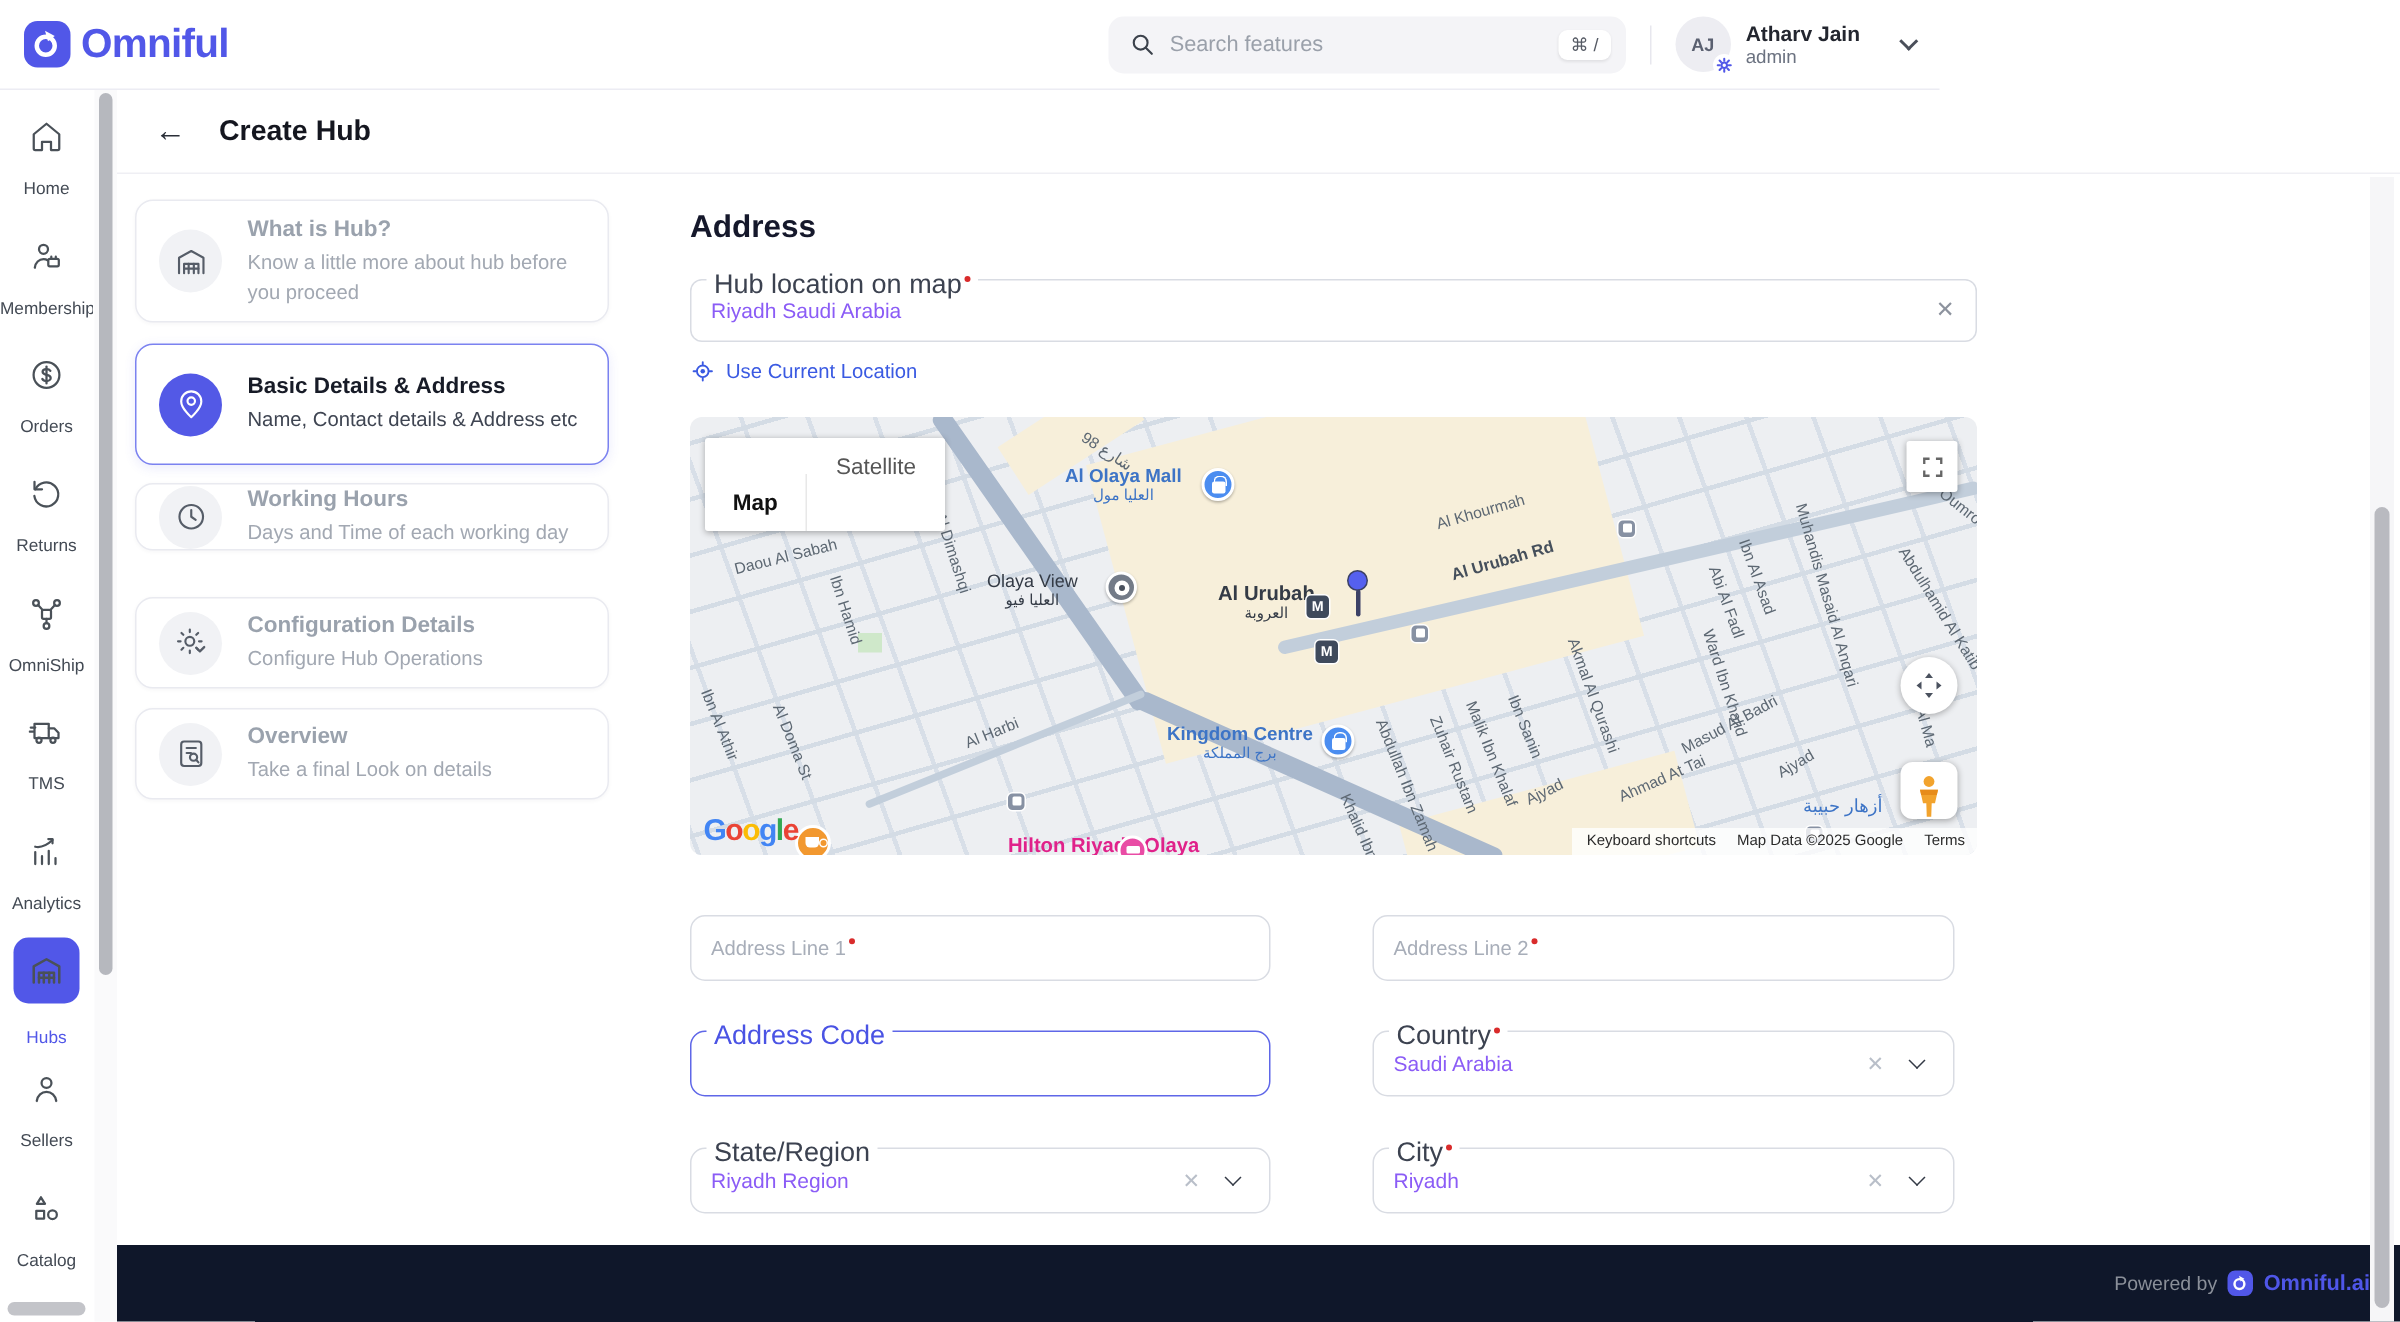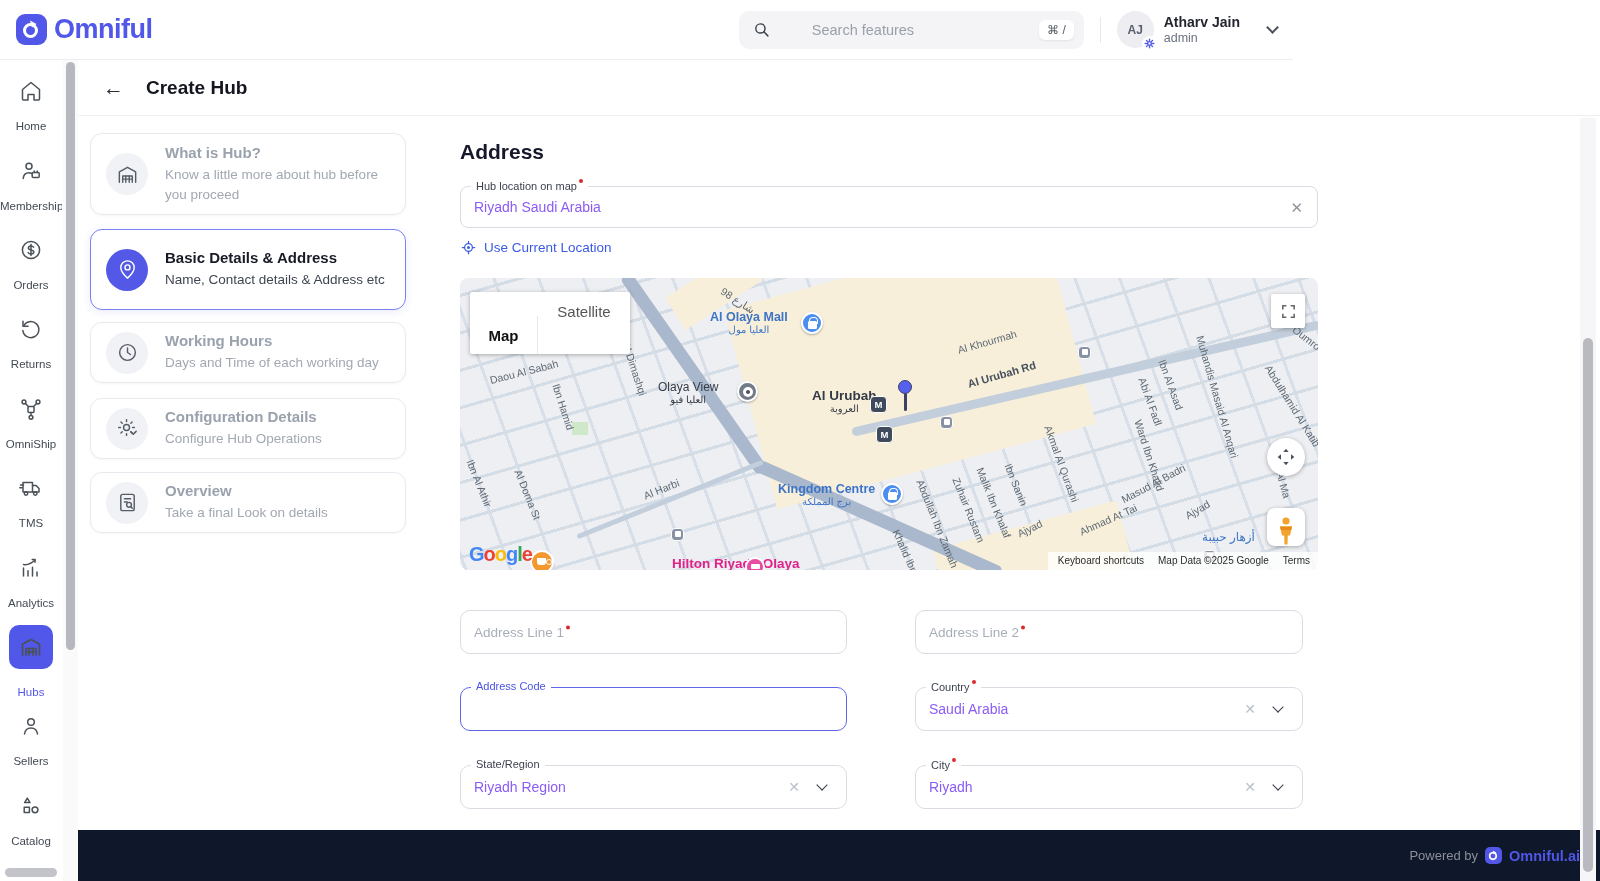--- a/index.html
+++ b/index.html
@@ -8,21 +8,21 @@
 
   
   .topbar { position:absolute; left:0; top:0; width:1293px; height:60px; background:#fff;
     border-bottom:1px solid #ececf3; z-index:40; display:flex; align-items:center; }
   .logo { display:flex; align-items:center; gap:7px; margin-left:16px; }
   .logo-mark { width:31px; height:31px; border-radius:9px; background:#5157e8; position:relative; }
   .logo-mark svg { position:absolute; left:0; top:0; }
   .logo-text { font-size:27px; font-weight:700; color:#5157e8; letter-spacing:-.5px; }
   .topbar-right { margin-left:auto; display:flex; align-items:center; margin-right:16px; }
   .search-box { width:345px; height:38px; background:#f4f4f7; border-radius:10px; display:flex;
-    align-items:center; padding:0 10px 0 14px;gap:32px; }
+    align-items:center; padding:0 10px 0 14px; }
   .search-ph { font-size:14.5px; color:#9aa0aa; margin-left:10px; flex:1; }
   .kbd { background:#fff; border-radius:6px; padding:3px 8px; font-size:12px; color:#555a64;
     box-shadow:0 1px 2px rgba(0,0,0,.08); }
   .v-div { width:1px; height:26px; background:#e7e7ee; margin:0 16px; }
   .avatar { width:37px; height:37px; border-radius:50%; background:#ededf2; position:relative;
     display:flex; align-items:center; justify-content:center; font-size:12px; color:#5a6070; font-weight:700;}
   .avatar-gear { position:absolute; right:-3px; bottom:-3px; width:15px; height:15px; border-radius:50%;
     background:#fff; display:flex; align-items:center; justify-content:center; }
   .user-names { margin-left:10px; }
   .user-name { font-size:14px; font-weight:700; color:#23262f; }
@@ -60,21 +60,21 @@
   .step-tx { margin-left:17px; margin-right:14px; }
   .step-title { font-size:15px; font-weight:700; color:#9aa2ad; margin-bottom:4px; }
   .step-desc { font-size:13.5px; color:#a2a8b2; line-height:1.42; }
   .step-card.active .step-title { color:#171b27; }
   .step-card.active .step-desc { color:#3f4552; }
 
   
   .section-title { position:absolute; left:460px; top:140px; font-size:21px; font-weight:700; color:#15182b; }
   .field { position:absolute; background:#fff; border:1px solid #d9dce3; border-radius:10px; }
   .field .flabel { position:absolute; top:-8px; left:10px; background:#fff; padding:0 5px;
-    font-size:11px; color:#3c4250; white-space:nowrap; }
+    font-size:18px; color:#3c4250; white-space:nowrap; }
   .field .fvalue { position:absolute; left:13px; top:50%; transform:translateY(-50%);
     font-size:14px; color:#8b5cf6; }
   .field .fplaceholder { position:absolute; left:13px; top:50%; transform:translateY(-50%);
     font-size:13.5px; color:#a8aeb9; }
   .field.focused { border:1.5px solid #5f67e8; }
   .field.focused .flabel { color:#4a53e4; }
   .req-dot { display:inline-block; width:4px; height:4px; border-radius:50%; background:#d92b2b;
     vertical-align:7px; margin-left:2px; }
   .clear-x { position:absolute; right:14px; top:50%; transform:translateY(-50%); font-size:15px;
     color:#8d939e; cursor:pointer; line-height:1; }
@@ -328,21 +328,21 @@
         <svg width="23" height="23" viewBox="0 0 24 24" fill="none" stroke="#ffffff" stroke-width="1.5" stroke-linecap="round" stroke-linejoin="round">
           <path d="M12 21s-7-6.2-7-11a7 7 0 0 1 14 0c0 4.8-7 11-7 11z"></path>
           <circle cx="12" cy="9.8" r="2.6"></circle>
         </svg>
       </span>
       <span class="step-tx">
         <div class="step-title">Basic Details &amp; Address</div>
         <div class="step-desc">Name, Contact details &amp; Address etc</div>
       </span>
     </div>
-    <div class="step-card" style="top: 322px; height: 61px;">
+    <div class="step-card" style="top: 322px; height: 45px;">
       <span class="step-ic">
         <svg width="23" height="23" viewBox="0 0 24 24" fill="none" stroke="#565d68" stroke-width="1.5" stroke-linecap="round" stroke-linejoin="round">
           <circle cx="12" cy="12" r="8.2"></circle>
           <path d="M12 7.3V12l3.1 2.1"></path>
         </svg>
       </span>
       <span class="step-tx">
         <div class="step-title">Working Hours</div>
         <div class="step-desc">Days and Time of each working day</div>
       </span>

